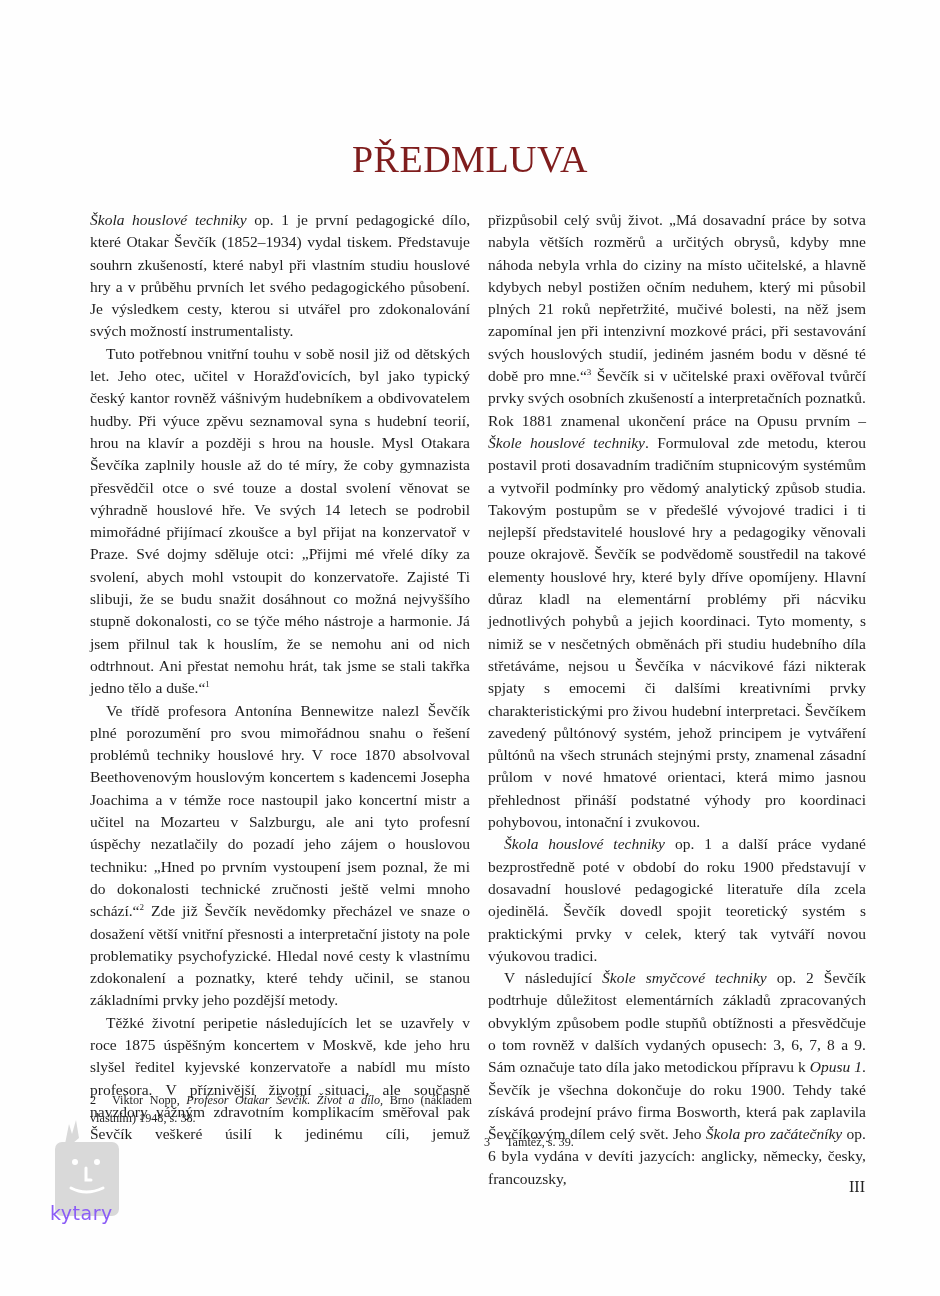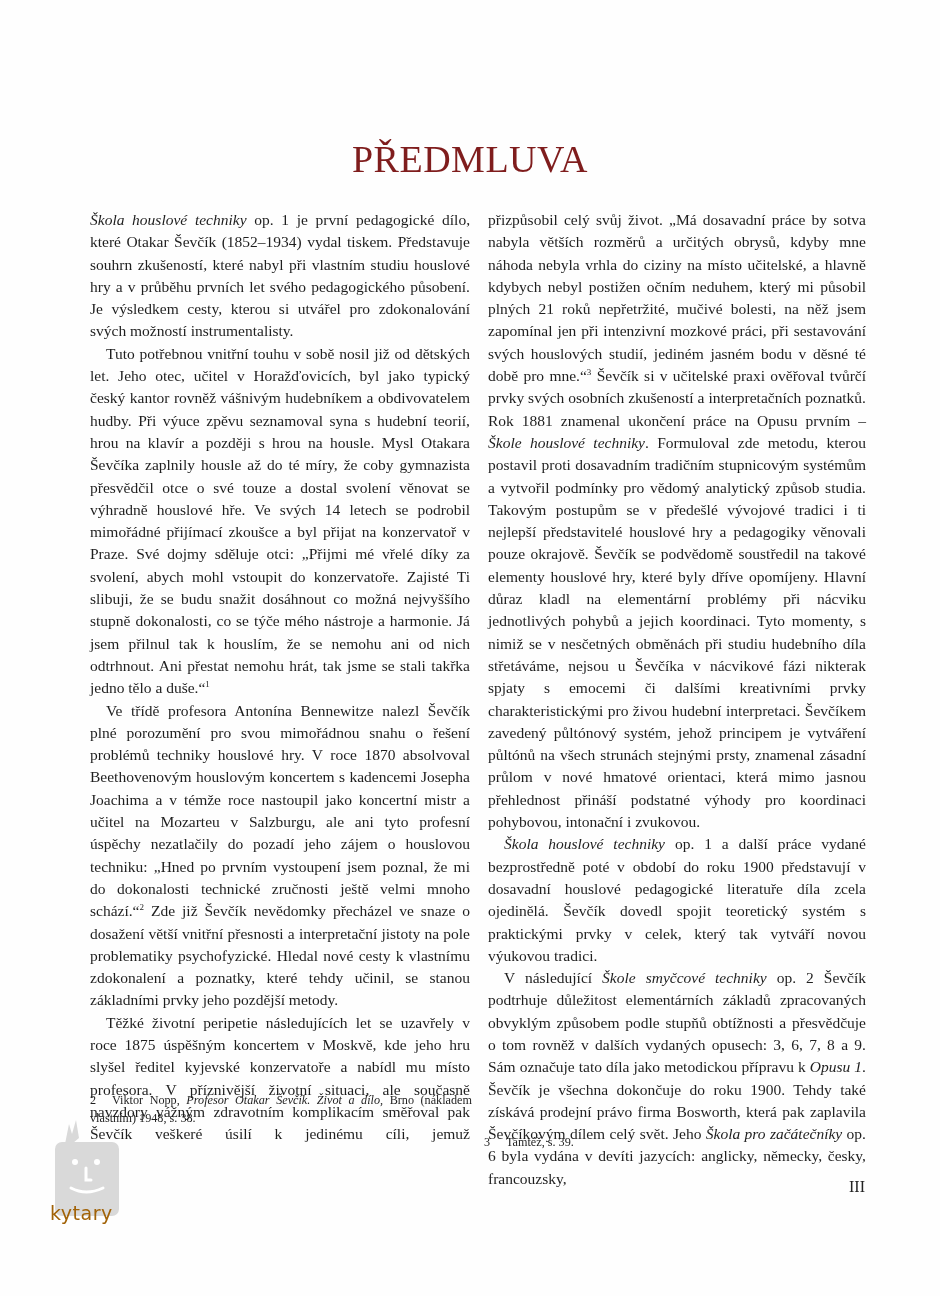--- a/index.html
+++ b/index.html
@@ -35,21 +35,21 @@
     .fn .num { display: inline-block; width: 22px; }
     .page-number {
       position: absolute; left: 829px; top: 1178px; font-size: 16px; color: #222; margin-left: 20px;
     }
     .watermark {
       position: absolute; left: 53px; top: 1118px; width: 70px; height: 110px;
       opacity: 1;
     }
     .watermark .label {
       position: absolute; left: -3px; top: 84px; font-family: "DejaVu Sans", sans-serif;
-      font-size: 19px; color: #a16207; letter-spacing: 0.5px;
+      font-size: 19px; color: #8b5cf6; letter-spacing: 0.5px;
     }
   </style>
 </head>
 <body>
 
 <h1 class="title">PŘEDMLUVA</h1>
 
 <div class="col left">
   <p class="noindent"><i>Škola houslové techniky</i><span> op. 1 je první pedagogické dílo, které Otakar Ševčík (1852–1934) vydal tiskem. Představuje souhrn zkušeností, které nabyl při vlastním studiu houslové hry a v průběhu prvních let svého pedagogického působení. Je výsledkem cesty, kterou si utvářel pro zdokonalování svých možností instrumentalisty.</span></p>
   <p><span>Tuto potřebnou vnitřní touhu v sobě nosil již od dětských let. Jeho otec, učitel v Horažďovicích, byl jako typický český kantor rovněž vášnivým hudebníkem a obdivovatelem hudby. Při výuce zpěvu seznamoval syna s hudební teorií, hrou na klavír a později s hrou na housle. Mysl Otakara Ševčíka zaplnily housle až do té míry, že coby gymnazista přesvědčil otce o své touze a dostal svolení věnovat se výhradně houslové hře. Ve svých 14 letech se podrobil mimořádné přijímací zkoušce a byl přijat na konzervatoř v Praze. Své dojmy sděluje otci: „Přijmi mé vřelé díky za svolení, abych mohl vstoupit do konzervatoře. Zajisté Ti slibuji, že se budu snažit dosáhnout co možná nejvyššího stupně dokonalosti, co se týče mého nástroje a harmonie. Já jsem přilnul tak k houslím, že se nemohu ani od nich odtrhnout. Ani přestat nemohu hrát, tak jsme se stali takřka jedno tělo a duše.“</span><sup>1</sup></p>

